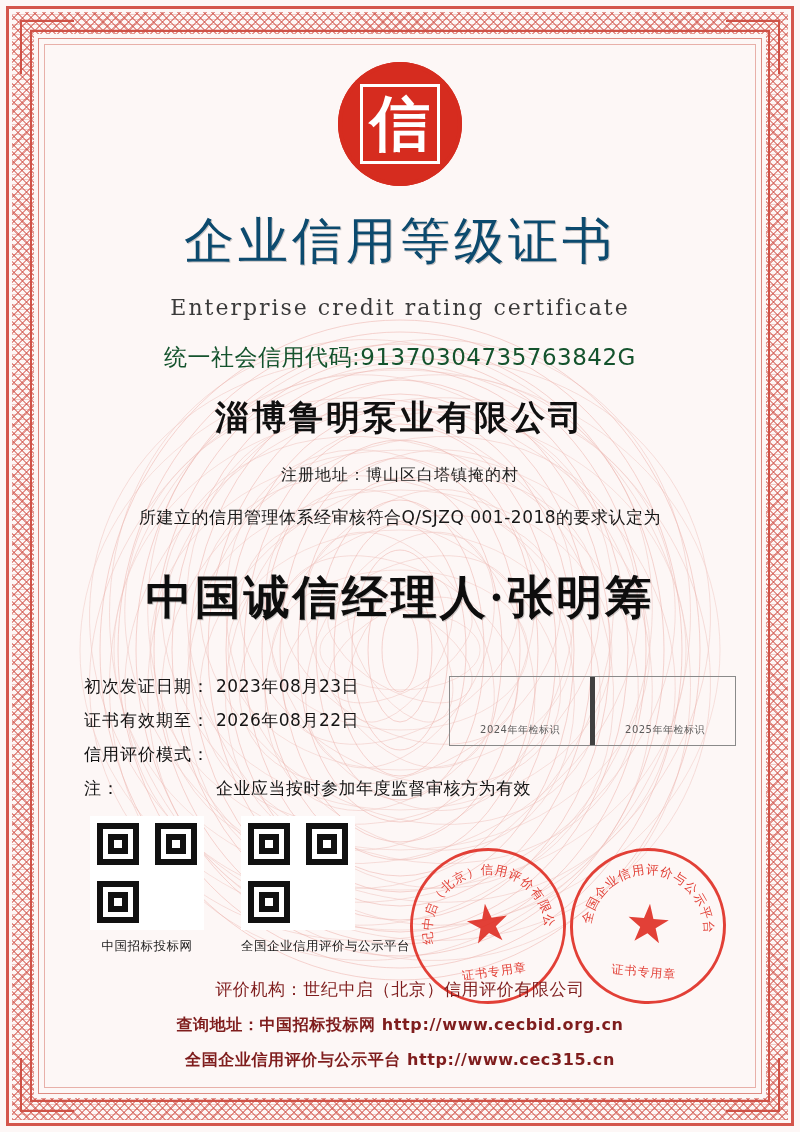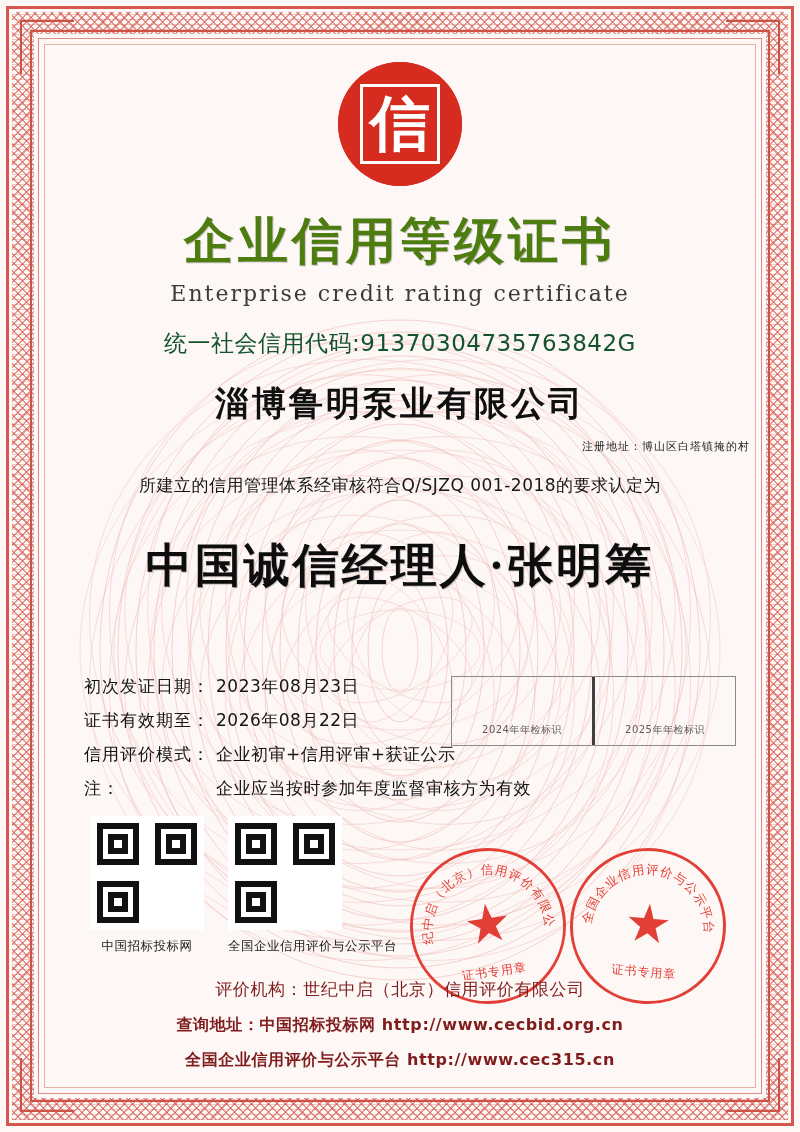--- a/index.html
+++ b/index.html
@@ -125,28 +125,28 @@
     font-size: 60px;
     font-weight: bold;
     color: #ffffff;
     line-height: 1;
   }
 
   
   .title-cn {
     margin-top: 22px;
     font-family: "DejaVu Serif", serif;
-    font-weight: bold;
+    font-weight: normal;
     font-size: 50px;
     letter-spacing: 4px;
-    color: #4d7c0f;
+    color: #0c4a6e;
     text-shadow: 1px 1px 0 rgba(0,0,0,0.22);
   }
   .title-en {
-    margin-top: 6px;
+    margin-top: 20px;
     font-family: "DejaVu Serif", serif;
     font-size: 22px;
     letter-spacing: 2px;
     color: #3a3a3a;
   }
   .credit-code {
     margin-top: 22px;
     font-family: "DejaVu Sans", sans-serif;
     font-size: 23px;
     letter-spacing: 0.5px;
@@ -154,26 +154,25 @@
   }
   .company-name {
     margin-top: 22px;
     font-family: "DejaVu Serif", serif;
     font-weight: bold;
     font-size: 34px;
     letter-spacing: 3px;
     color: #101010;
   }
   .reg-address {
-    margin-top: 12px;
-    font-family: "DejaVu Sans", sans-serif;
-    font-size: 11px;
+    margin-top: 24px;
+    font-family: "DejaVu Sans", sans-serif;
+    font-size: 16px;
     color: #1d1d1d;
     letter-spacing: 1px;
-    text-align: right;
   }
   .standard-line {
     margin-top: 20px;
     font-family: "DejaVu Sans", sans-serif;
     font-size: 17px;
     color: #161616;
     letter-spacing: 0.5px;
   }
   .grade {
     margin-top: 38px;
@@ -214,41 +213,41 @@
     position: absolute;
     right: 14px;
     top: 628px;
     display: flex;
     border: 1px solid #8a8a8a;
   }
   .annual-box {
     width: 140px;
     height: 68px;
     position: relative;
-    border-right: 3px solid #404040;
+    border-right: 5px solid #404040;
   }
   .annual-box:last-child { border-right: none; }
   .annual-box-label {
     position: absolute;
     left: 0; right: 0;
     bottom: 8px;
     text-align: center;
     font-family: "DejaVu Sans", sans-serif;
     font-size: 10px;
     color: #5b5b5b;
     letter-spacing: 0.5px;
   }
 
   
   .qr-area {
     position: absolute;
     left: 40px;
     top: 768px;
     display: flex;
-    gap: 24px;
+    gap: 37px;
     justify-content: flex-end;
   }
   .qr-block { text-align: center; }
   .qr-code {
     width: 108px;
     height: 108px;
     background-color: #ffffff;
     background-image:
       repeating-linear-gradient(90deg, #111 0 4px, #fff 4px 8px),
       repeating-linear-gradient(0deg, #111 0 4px, transparent 4px 12px);
@@ -449,21 +448,20 @@
       <div class="detail-row">
         <span class="detail-label">初次发证日期：</span>
         <span class="detail-value">2023年08月23日</span>
       </div>
       <div class="detail-row">
         <span class="detail-label">证书有效期至：</span>
         <span class="detail-value">2026年08月22日</span>
       </div>
       <div class="detail-row">
         <span class="detail-label">信用评价模式：</span>
-        <span class="detail-value">企业初审+信用评审+获证公示</span>
       </div>
       <div class="detail-row">
         <span class="detail-label">注：</span>
         <span class="detail-value">企业应当按时参加年度监督审核方为有效</span>
       </div>
     </div>
 
     <div class="annual-boxes">
       <div class="annual-box">
         <div class="annual-box-label">2024年年检标识</div>

